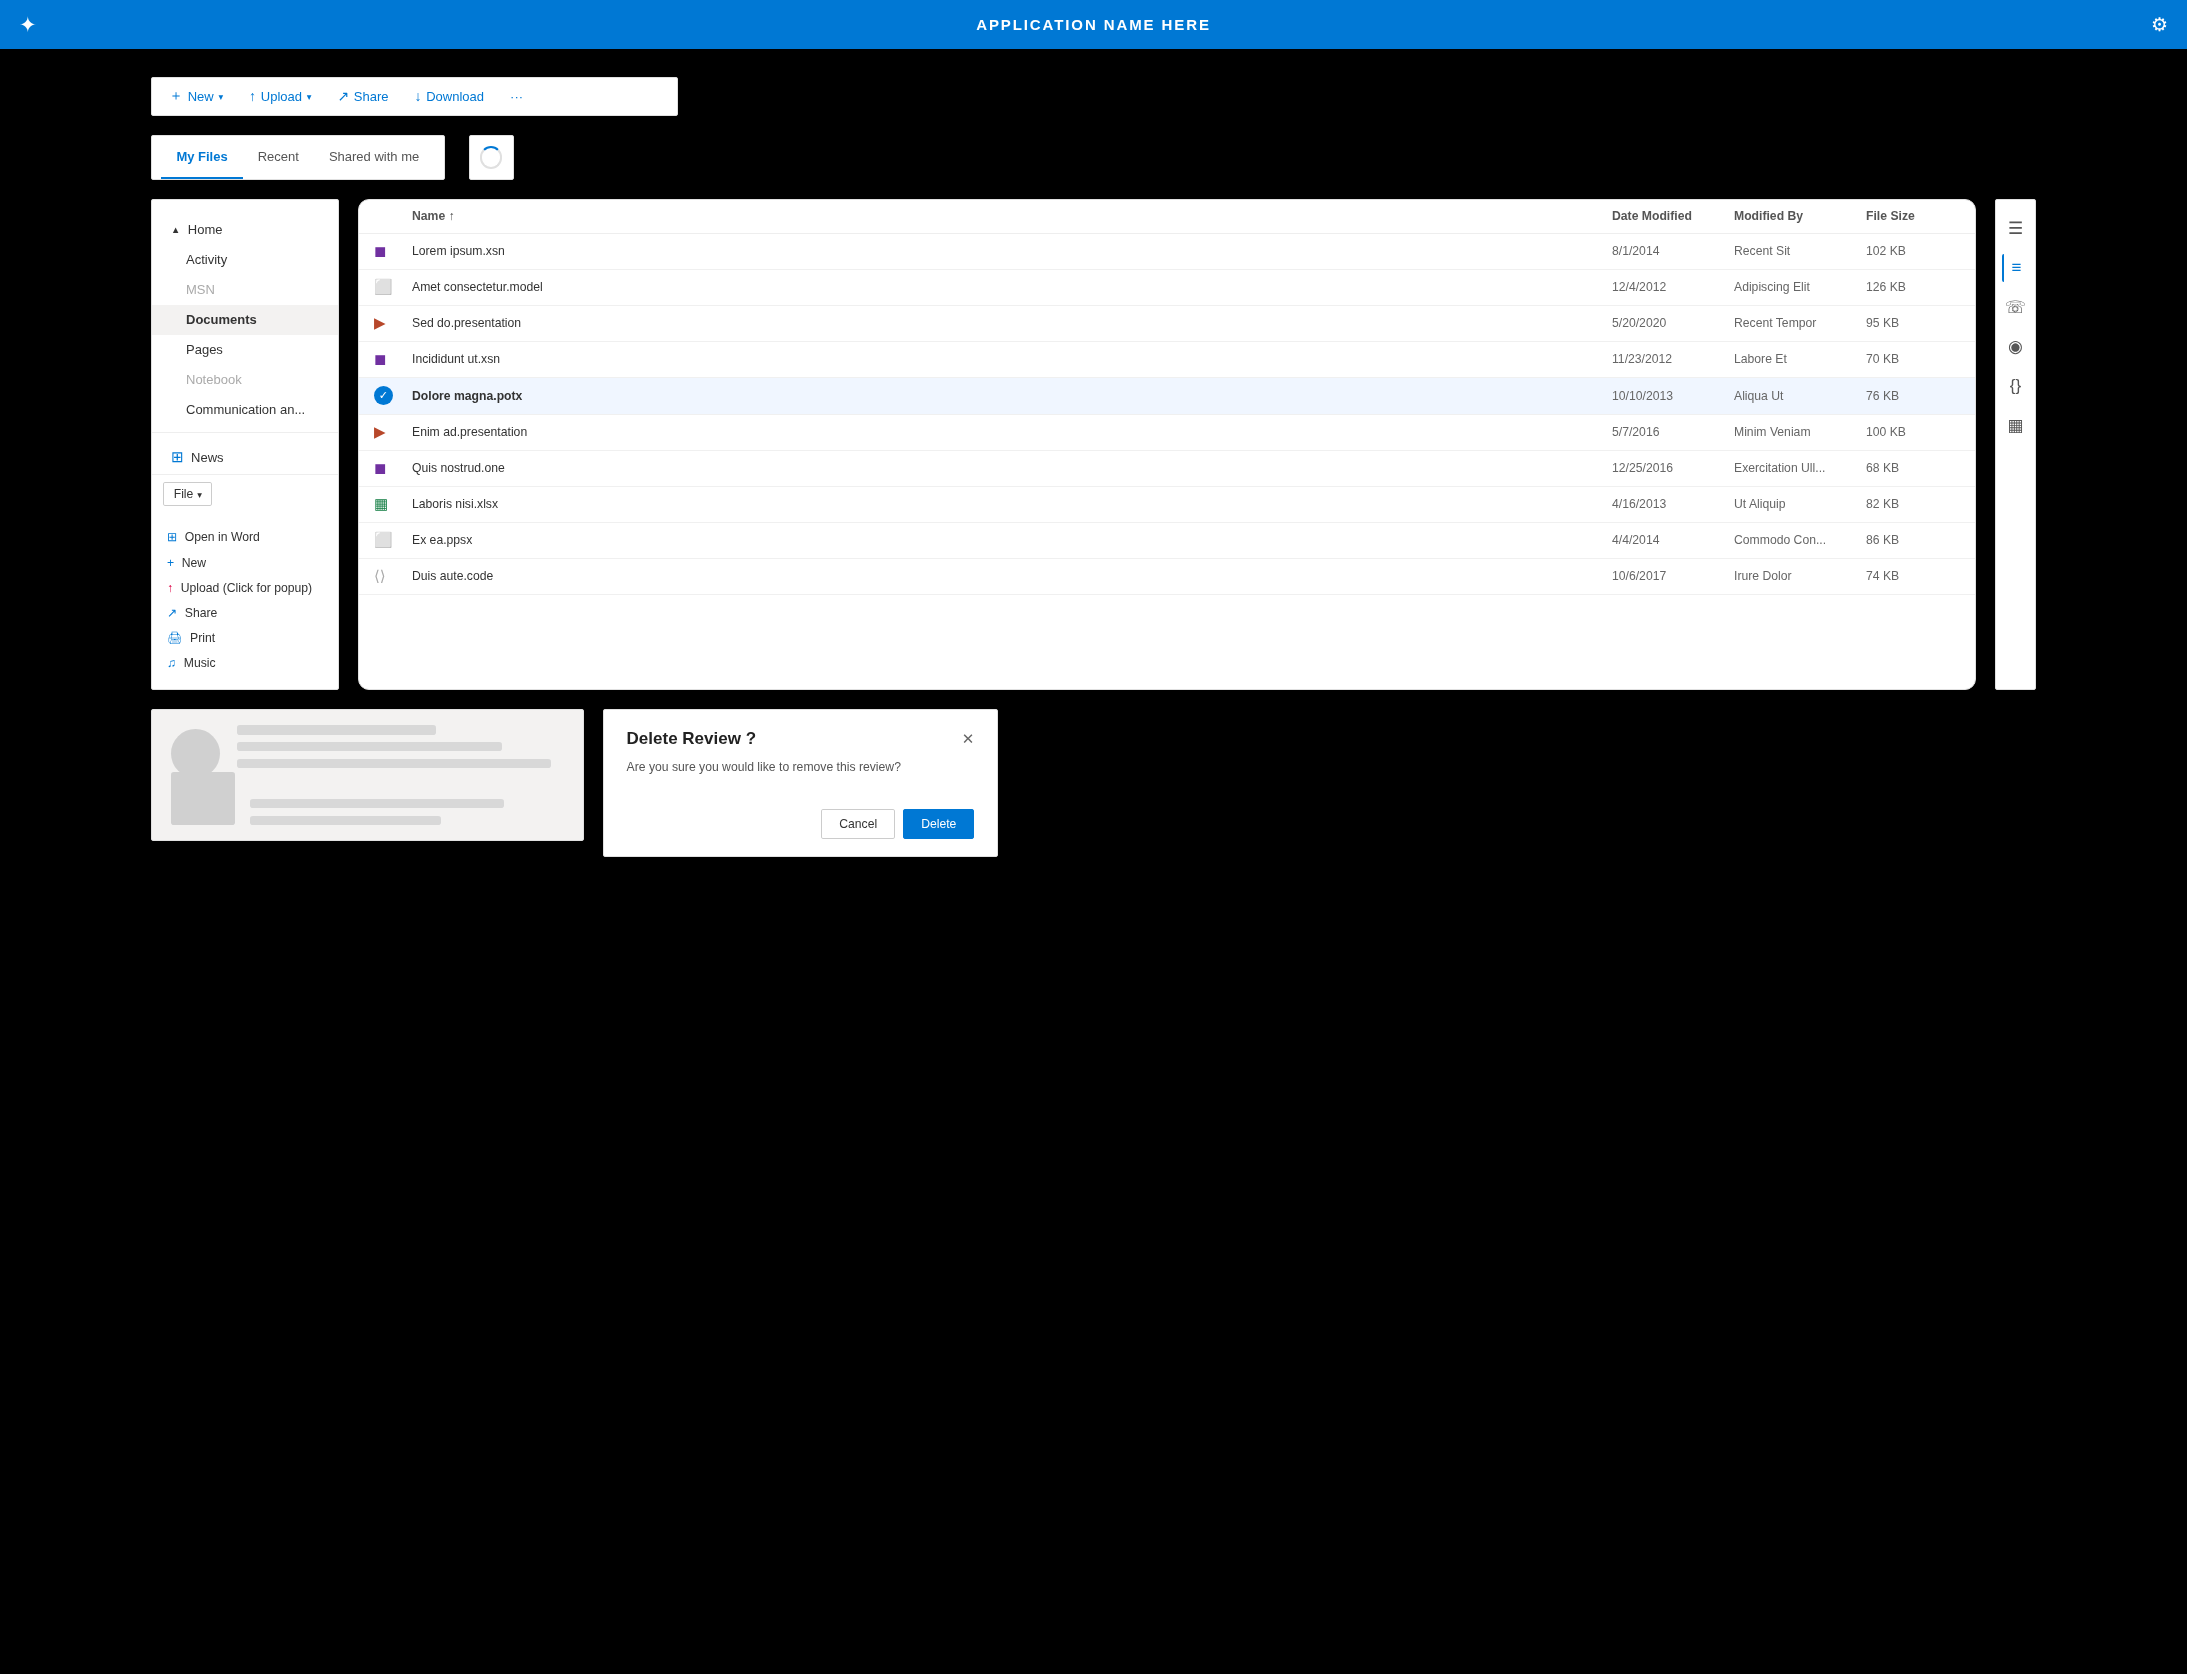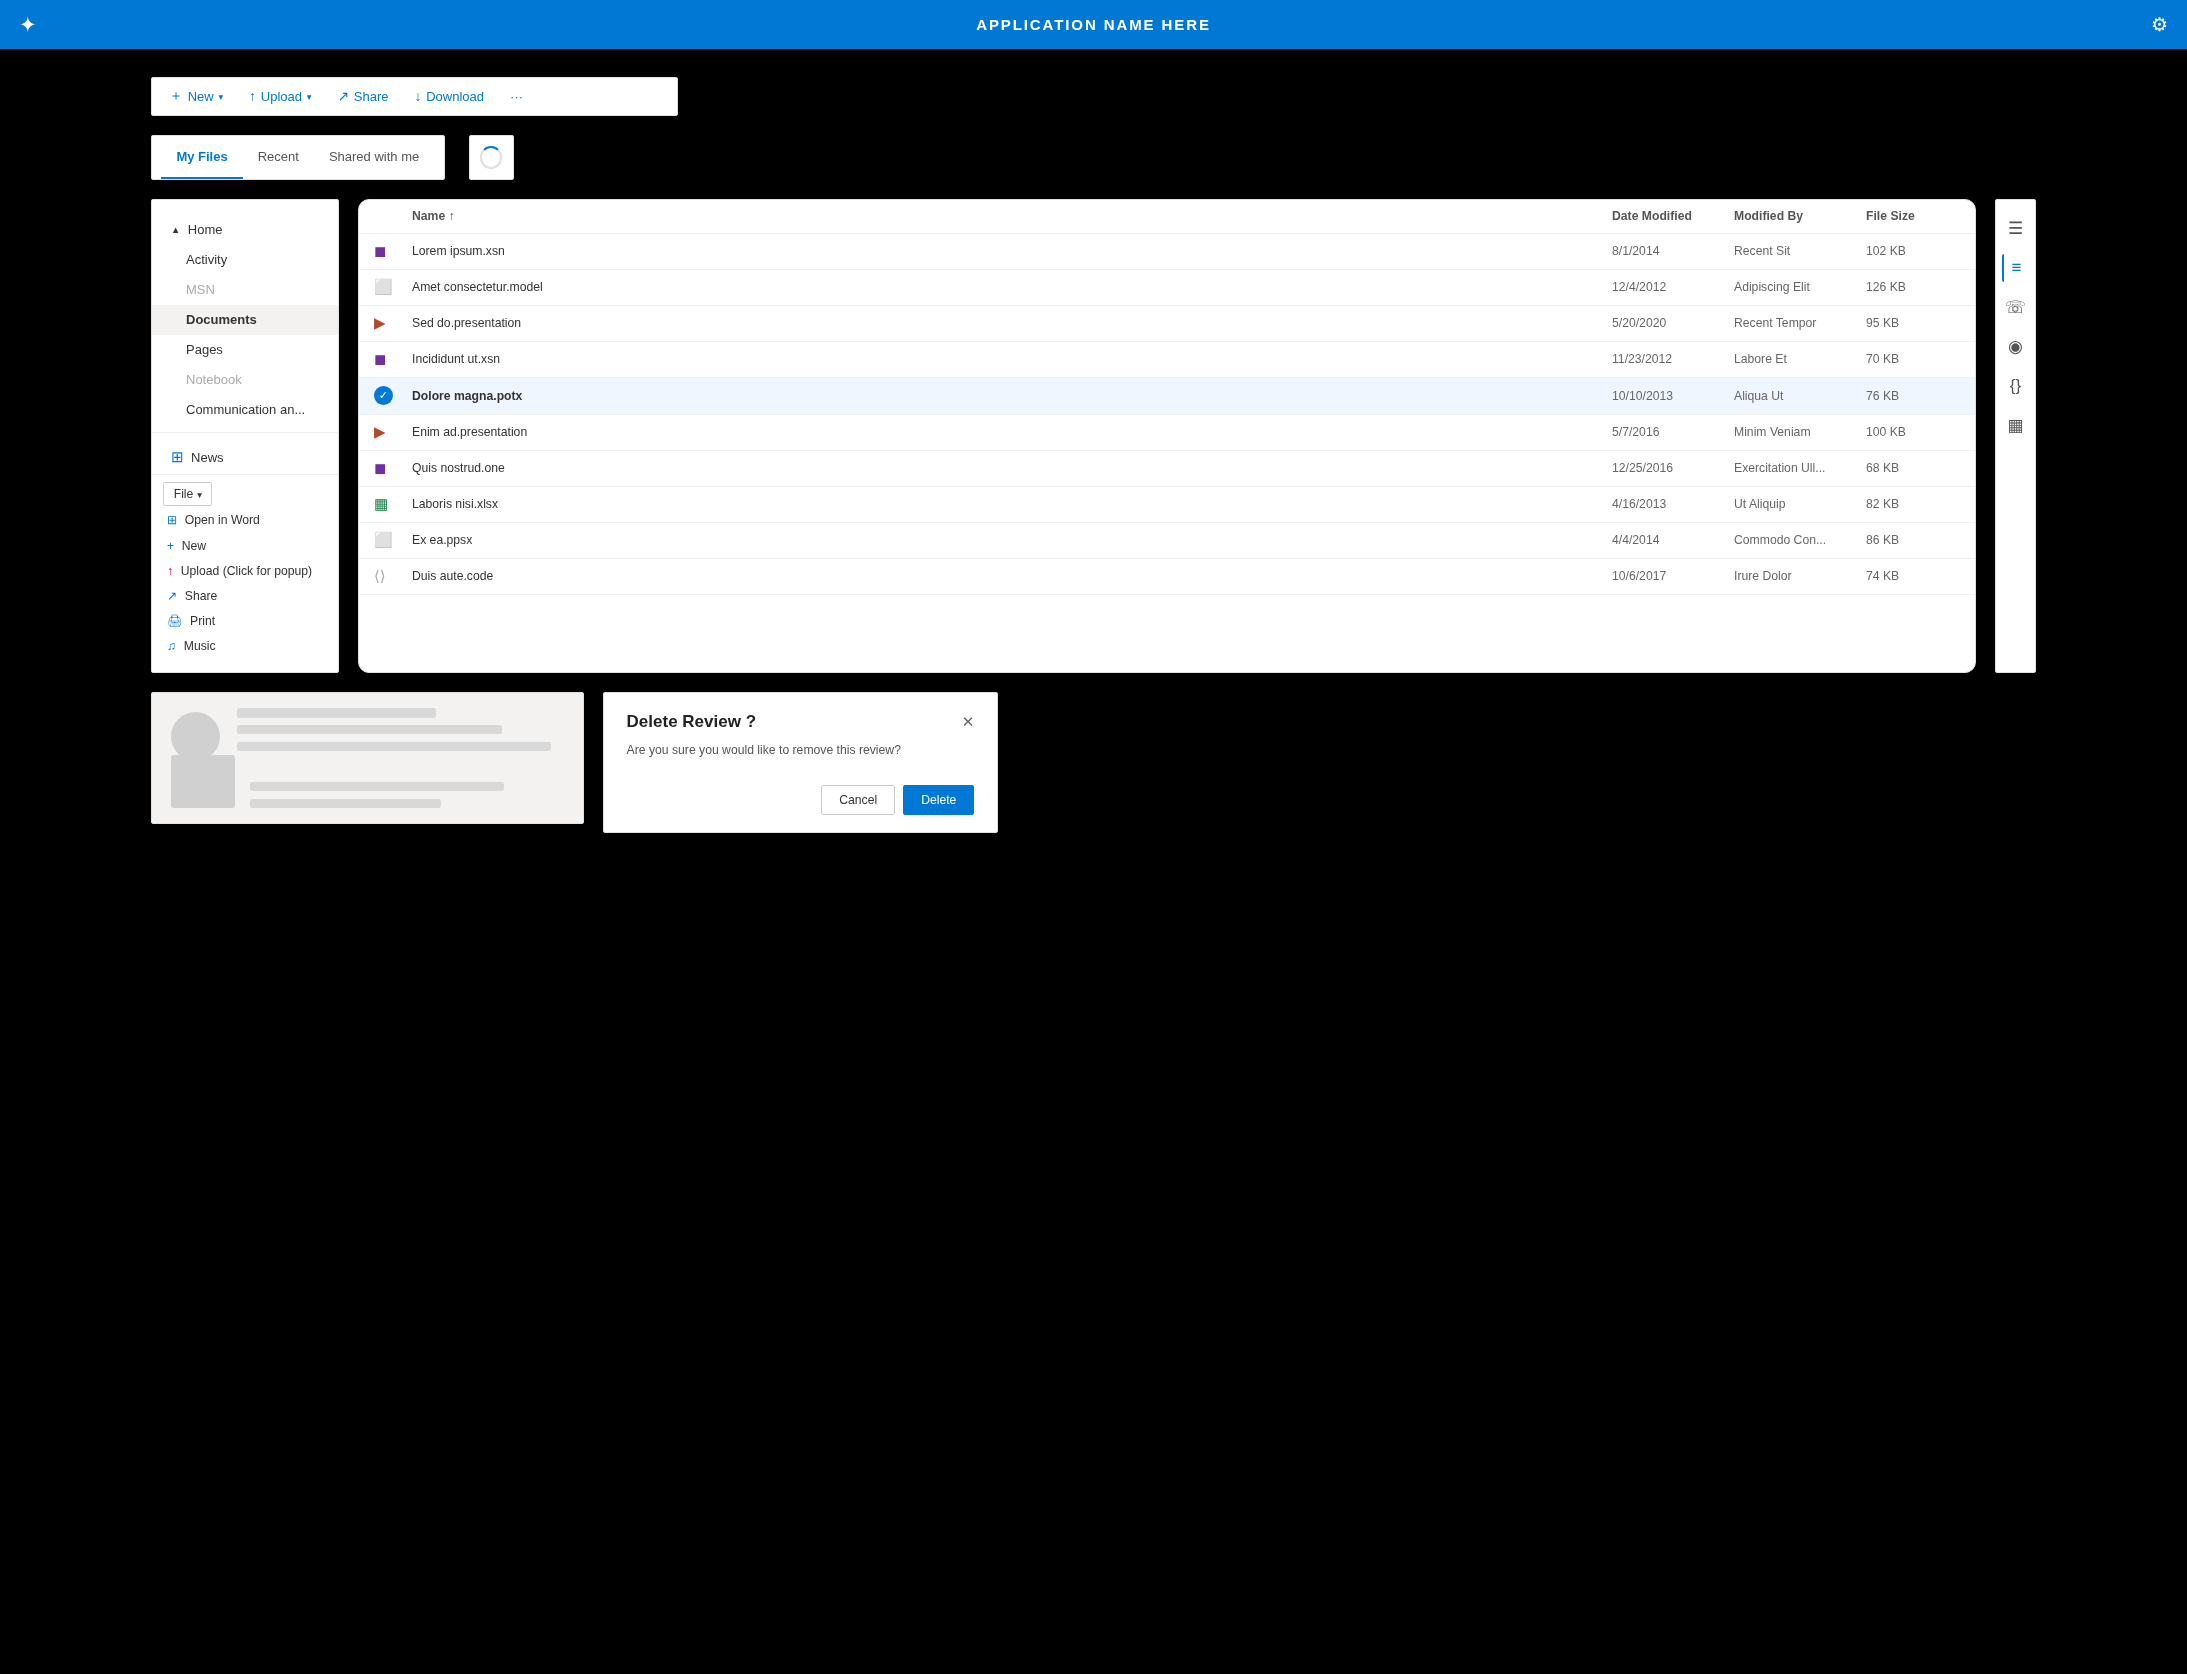--- a/index.html
+++ b/index.html
@@ -192,21 +192,21 @@
       display: inline-flex;
       align-items: center;
       gap: 3.8px;
       background: #fff;
       border: 0.9px solid #ccc;
       border-radius: 1.9px;
       padding: 3.8px 9.4px;
       font-size: 12.2px;
       cursor: pointer;
       color: #333;
-      margin-bottom: 2px;
+      margin-bottom: 19px;
       text-align: center;
     }
     .context-menu-item {
       display: flex;
       align-items: center;
       gap: 7.5px;
       padding: 5.6px 3.8px;
       font-size: 12.2px;
       cursor: pointer;
       color: #0078d4;
@@ -372,21 +372,21 @@
     .dialog-close {
       font-size: 15px;
       color: #666;
       cursor: pointer;
       background: none;
       border: none;
     }
     .dialog-body {
       font-size: 12.2px;
       color: #555;
-      margin-bottom: 28px;
+      margin-bottom: 35px;
     }
     .dialog-footer {
       display: flex;
       justify-content: flex-end;
       gap: 8px;
     }
     .btn-cancel {
       background: #fff;
       border: 0.9px solid #ccc;
       border-radius: 1.9px;

